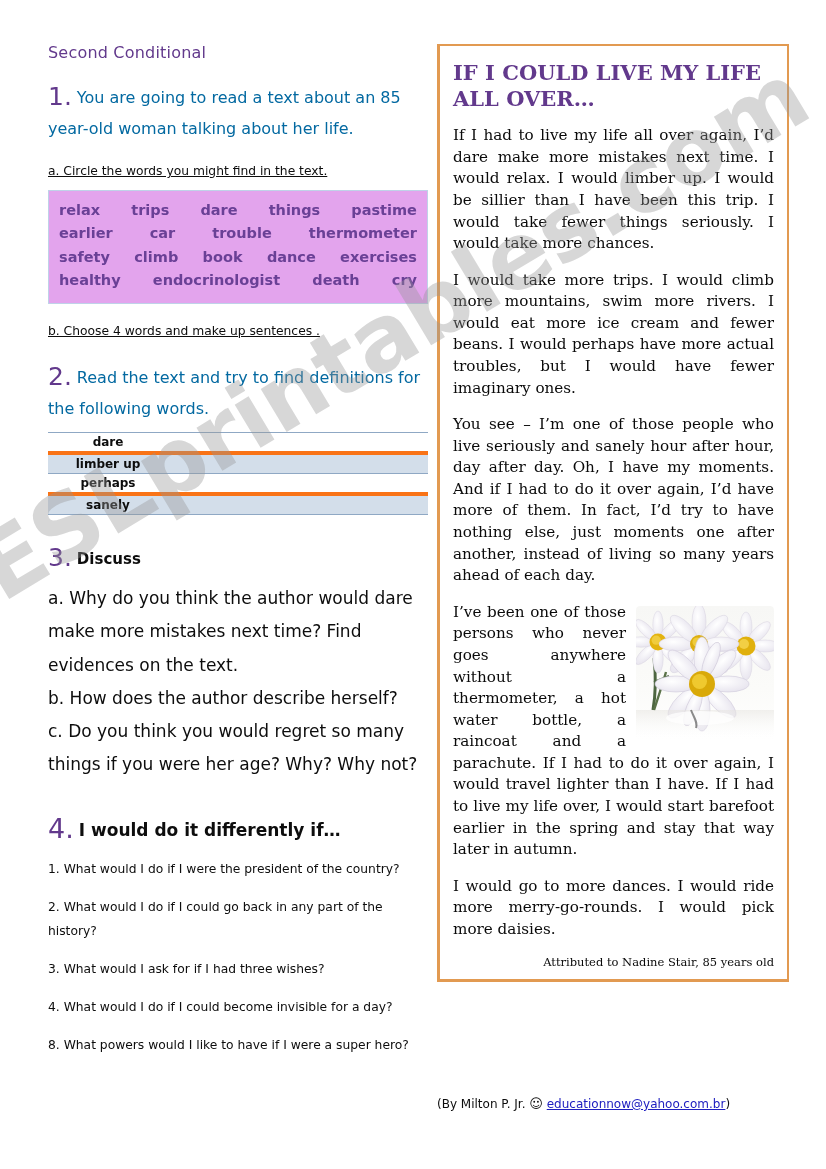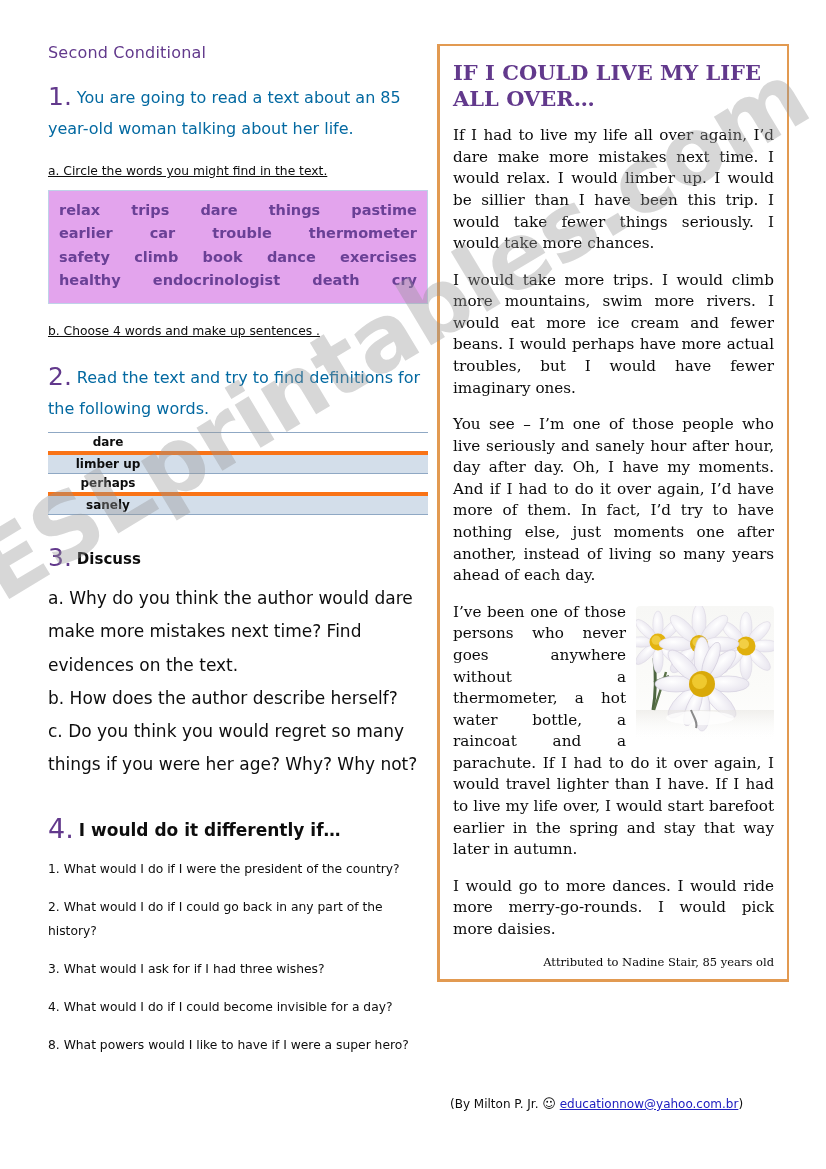--- a/index.html
+++ b/index.html
@@ -211,21 +211,21 @@
   #attribution {
     font-family: "DejaVu Serif", serif;
     font-size: 11.5px;
     text-align: right;
     color: #0a0a0a;
     margin: 10px 0 2px 0;
     clear: both;
   }
   #footer-credit {
     position: absolute;
-    left: 450px;
+    left: 437px;
     top: 1096px;
     font-size: 12px;
     color: #0d0d0d;
     z-index: 3;
     white-space: nowrap;
     text-align: center;
   }
   #footer-credit .email-link {
     color: #2020C0;
     text-decoration: underline;

